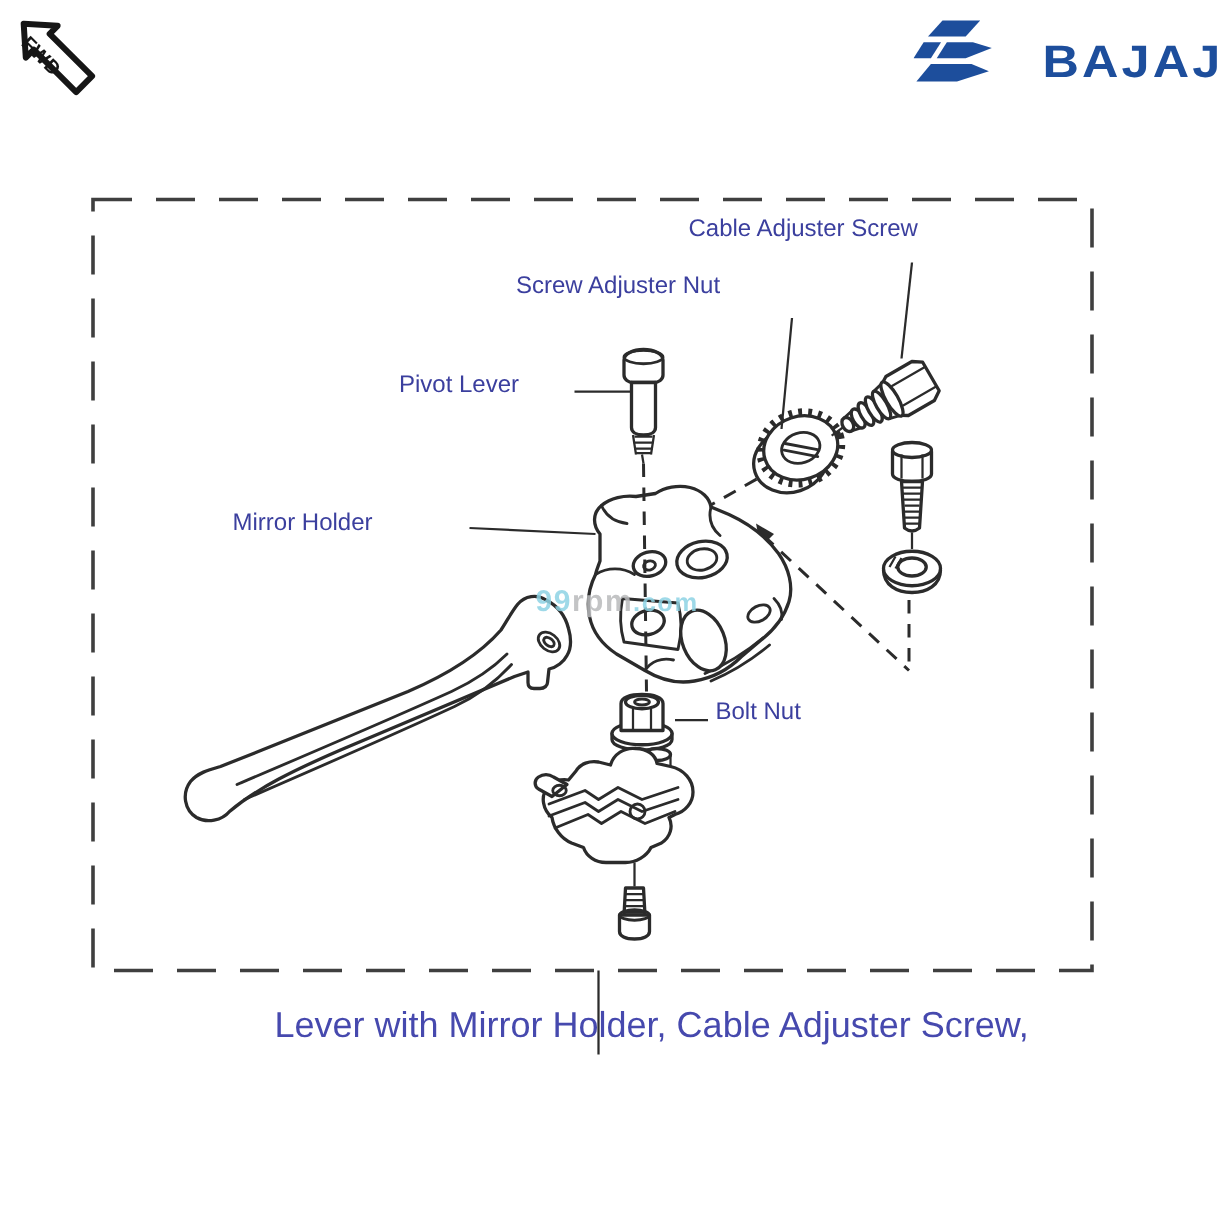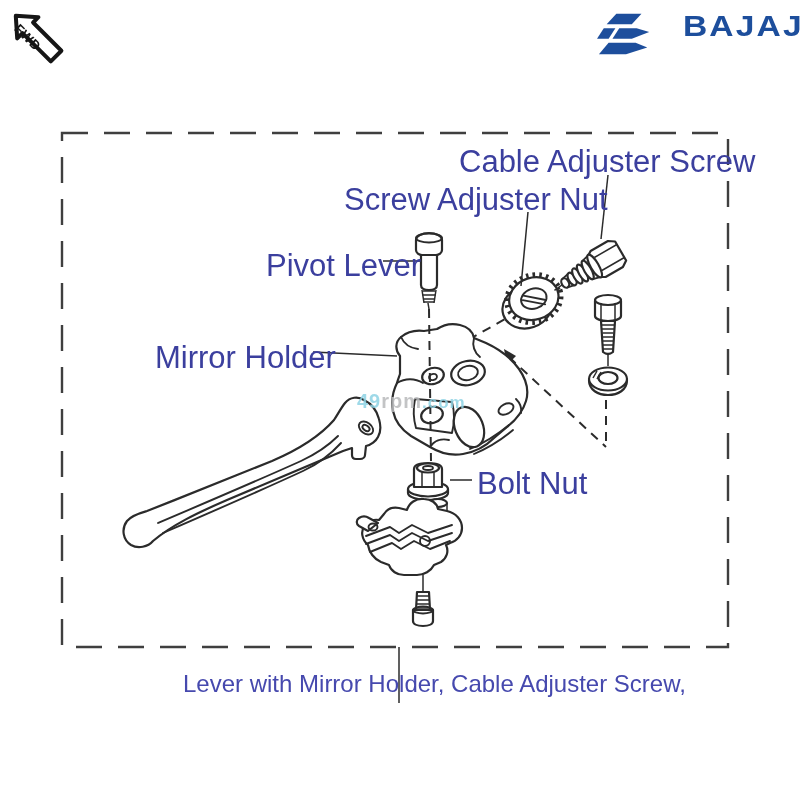--- a/index.html
+++ b/index.html
@@ -8,32 +8,32 @@
     --watermark-cyan:#8ed3e4; --watermark-gray:#b9babc;
   }
   html,body{margin:0;padding:0;background:#fff;}
   .stage{position:relative;width:812px;height:812px;background:#fff;overflow:hidden;
          font-family:"Liberation Sans",sans-serif;}
   
   .fwd-badge{position:absolute;left:6px;top:4px;width:62px;height:62px;}
   .fwd-badge svg{position:absolute;left:0;top:0;}
   .fwd-text{position:absolute;left:16px;top:17px;font-size:13px;font-weight:bold;color:#161616;
             letter-spacing:.5px;transform:rotate(45deg);transform-origin:0 0;white-space:nowrap;}
-  .brand{position:absolute;right:14px;top:8px;display:flex;align-items:flex-start;gap:28px;}
+  .brand{position:absolute;right:2px;top:8px;display:flex;align-items:flex-end;gap:28px;}
   .brand-word{font-size:32px;font-weight:bold;color:var(--brand);letter-spacing:2px;
               transform:scale(1.05,0.95);transform-origin:left center;}
   
   .diagram-svg{position:absolute;left:0;top:0;}
   .part{fill:#fff;stroke:var(--line);stroke-width:2.2;stroke-linejoin:round;stroke-linecap:round;}
   .ln{fill:none;stroke:var(--line);stroke-width:1.9;stroke-linejoin:round;stroke-linecap:round;}
   .thin{fill:none;stroke:var(--line);stroke-width:1.5;}
   .dash{fill:none;stroke:var(--line);stroke-width:2;stroke-dasharray:9 7;}
   .border{fill:none;stroke:var(--border);stroke-width:2.4;stroke-dasharray:26 16;}
   
-  .part-label{position:absolute;font-size:31px;color:var(--label);white-space:nowrap;}
+  .part-label{position:absolute;font-size:16px;color:var(--label);white-space:nowrap;}
   .caption{position:absolute;left:183px;top:668px;font-size:24px;line-height:31px;
            color:var(--caption);white-space:nowrap;}
   .watermark{position:absolute;left:357px;top:390px;font-size:20px;font-weight:bold;
              letter-spacing:1px;opacity:.85;white-space:nowrap;}
   .wm-cyan{color:var(--watermark-cyan);}
   .wm-gray{color:var(--watermark-gray);}
   .wm-suffix{font-size:17px;color:var(--watermark-cyan);}
 </style>
 </head>
 <body>
@@ -192,21 +192,21 @@
     <g>
       <path class="thin" d="M383,261 L421,261"></path>
       <path class="thin" d="M313,352 L397,356"></path>
       <path class="thin" d="M450,480 L472,480"></path>
       <path class="thin" d="M528,212 L521,286"></path>
       <path class="thin" d="M608,175 L601,239"></path>
       <path class="thin" d="M399,647 L399,703"></path>
     </g>
   </svg>
 
-  <div class="watermark"><span class="wm-cyan">49</span><span class="wm-gray">rpm</span><span class="wm-suffix">.com</span></div>
+  <div class="watermark"><span class="wm-cyan">99</span><span class="wm-gray">rpm</span><span class="wm-suffix">.com</span></div>
 
   <div class="part-label" style="left:459px;top:144px;">Cable Adjuster Screw</div>
   <div class="part-label" style="left:344px;top:182px;">Screw Adjuster Nut</div>
   <div class="part-label" style="left:266px;top:248px;">Pivot Lever</div>
   <div class="part-label" style="left:155px;top:340px;">Mirror Holder</div>
   <div class="part-label" style="left:477px;top:466px;">Bolt Nut</div>
 
   <div class="caption">
     <div>Lever with Mirror Holder, Cable Adjuster Screw,</div>
   </div>

